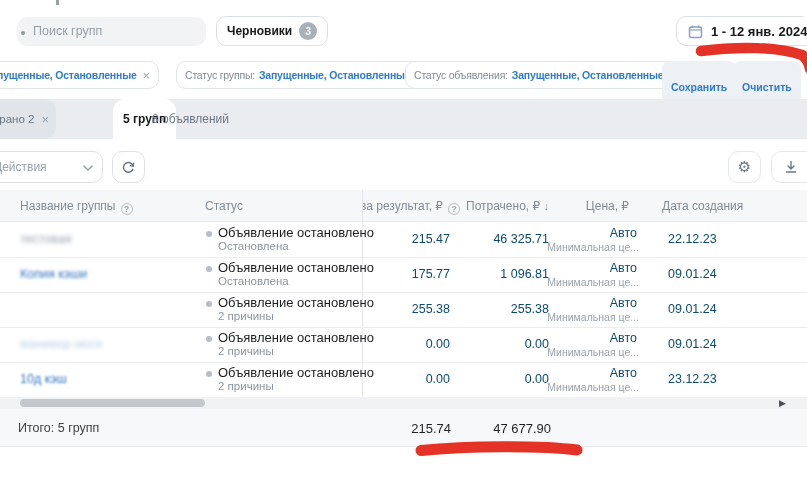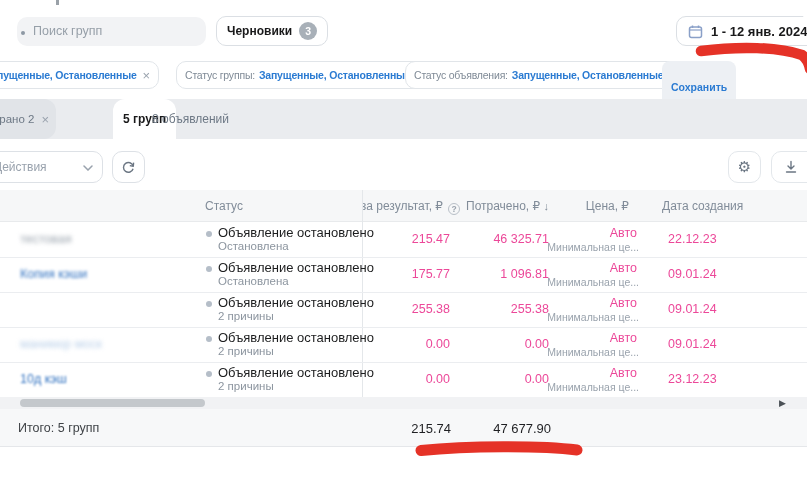--- a/index.html
+++ b/index.html
@@ -59,21 +59,21 @@
   .row-hit{position:absolute;left:0;width:807px;height:35px;}
   .cell{position:absolute;white-space:nowrap;}
   .nm{font-size:12.5px;}
   .nm-link{color:#3172c0;filter:blur(1.8px);}
   .nm-lite{filter:blur(1.2px);}
   .nm-gray{color:#9aa3ad;filter:blur(2.2px);}
   .nm-faint{color:#b9cfe8;filter:blur(2.2px);}
   .st-dot{position:absolute;width:6px;height:6px;border-radius:50%;background:#b5bec8;}
   .st-main{font-size:13px;color:#1c1d1e;}
   .st-sub{font-size:11.5px;color:#8c959f;}
-  .val{font-size:12.5px;color:#ec4899;text-align:right;}
+  .val{font-size:12.5px;color:#0c4a6e;text-align:right;}
   .val-sub{font-size:10.5px;color:#9aa3ad;}
   
   .hscroll-track{left:0;top:397px;width:807px;height:12px;background:#f1f2f4;}
   .hscroll-thumb{left:20px;top:399px;width:185px;height:8px;border-radius:4px;background:#c4c8cc;}
   .hscroll-arrow{left:779px;top:398px;font-size:9px;color:#4a5056;font-family:"DejaVu Sans",sans-serif;}
   
   .tfoot{left:0;top:409px;width:807px;height:38px;background:#f7f8f9;border-bottom:1px solid #e5e7ea;box-sizing:border-box;}
   .foot-label{left:18px;top:421px;font-size:12.5px;color:#3f4347;}
   .foot-val{top:421px;font-size:13px;color:#1f2023;}
   .remnant{left:56px;top:0;width:3px;height:5px;background:#9aa1a8;}
@@ -116,20 +116,21 @@
     <span class="chip-label">Статус группы:</span>
     <span class="chip-val">Запущенные, Остановленные</span>
     <span class="chip-x">×</span>
   </div>
   <div class="a chip" style="left:405px">
     <span class="chip-label">Статус объявления:</span>
     <span class="chip-val">Запущенные, Остановленные</span>
     <span class="chip-x">×</span>
   </div>
   <div class="a actbtn" style="left:662px">Сохранить</div>
+  <div class="a actbtn" style="left:733px">Очистить</div>
 
   <div class="a tabbar"></div>
   <div class="a selchip">
     <span>Выбрано 2</span>
     <span class="chip-x">×</span>
   </div>
   <div class="a tab-active">5 групп</div>
   <div class="a tab">8 объявлений</div>
 
   <div class="a tool actions">
@@ -150,20 +151,23 @@
   <div class="a tool export">
     <svg width="14" height="14" viewBox="0 0 14 14">
         <path d="M7 1.5 V8.5 M4 6 L7 9 L10 6" fill="none" stroke="#6b7683" stroke-width="1.4" stroke-linecap="round" stroke-linejoin="round"></path>
         <line x1="2.5" y1="12" x2="11.5" y2="12" stroke="#6b7683" stroke-width="1.4" stroke-linecap="round"></line>
       </svg>
   </div>
 
   <div class="a table" id="tbl">
     <div class="a tabletop"></div>
     <div class="a thead"></div>
+    <div class="a hlabel" style="left:20px;top:9px">
+      <span>Название группы</span><span class="qicon">?</span>
+    </div>
     <div class="a hlabel" style="left:205px;top:9px">Статус</div>
 
     <div class="a pane" id="pane">
       <div class="a hlabel" style="right:347px;top:9px">
         <span>Цена за результат, ₽</span><span class="qicon">?</span>
       </div>
       <div class="a hlabel" style="right:258px;top:9px">
         <span>Потрачено, ₽</span> <span style="font-size:11px">↓</span>
       </div>
       <div class="a hlabel" style="right:178px;top:9px">Цена, ₽</div>

